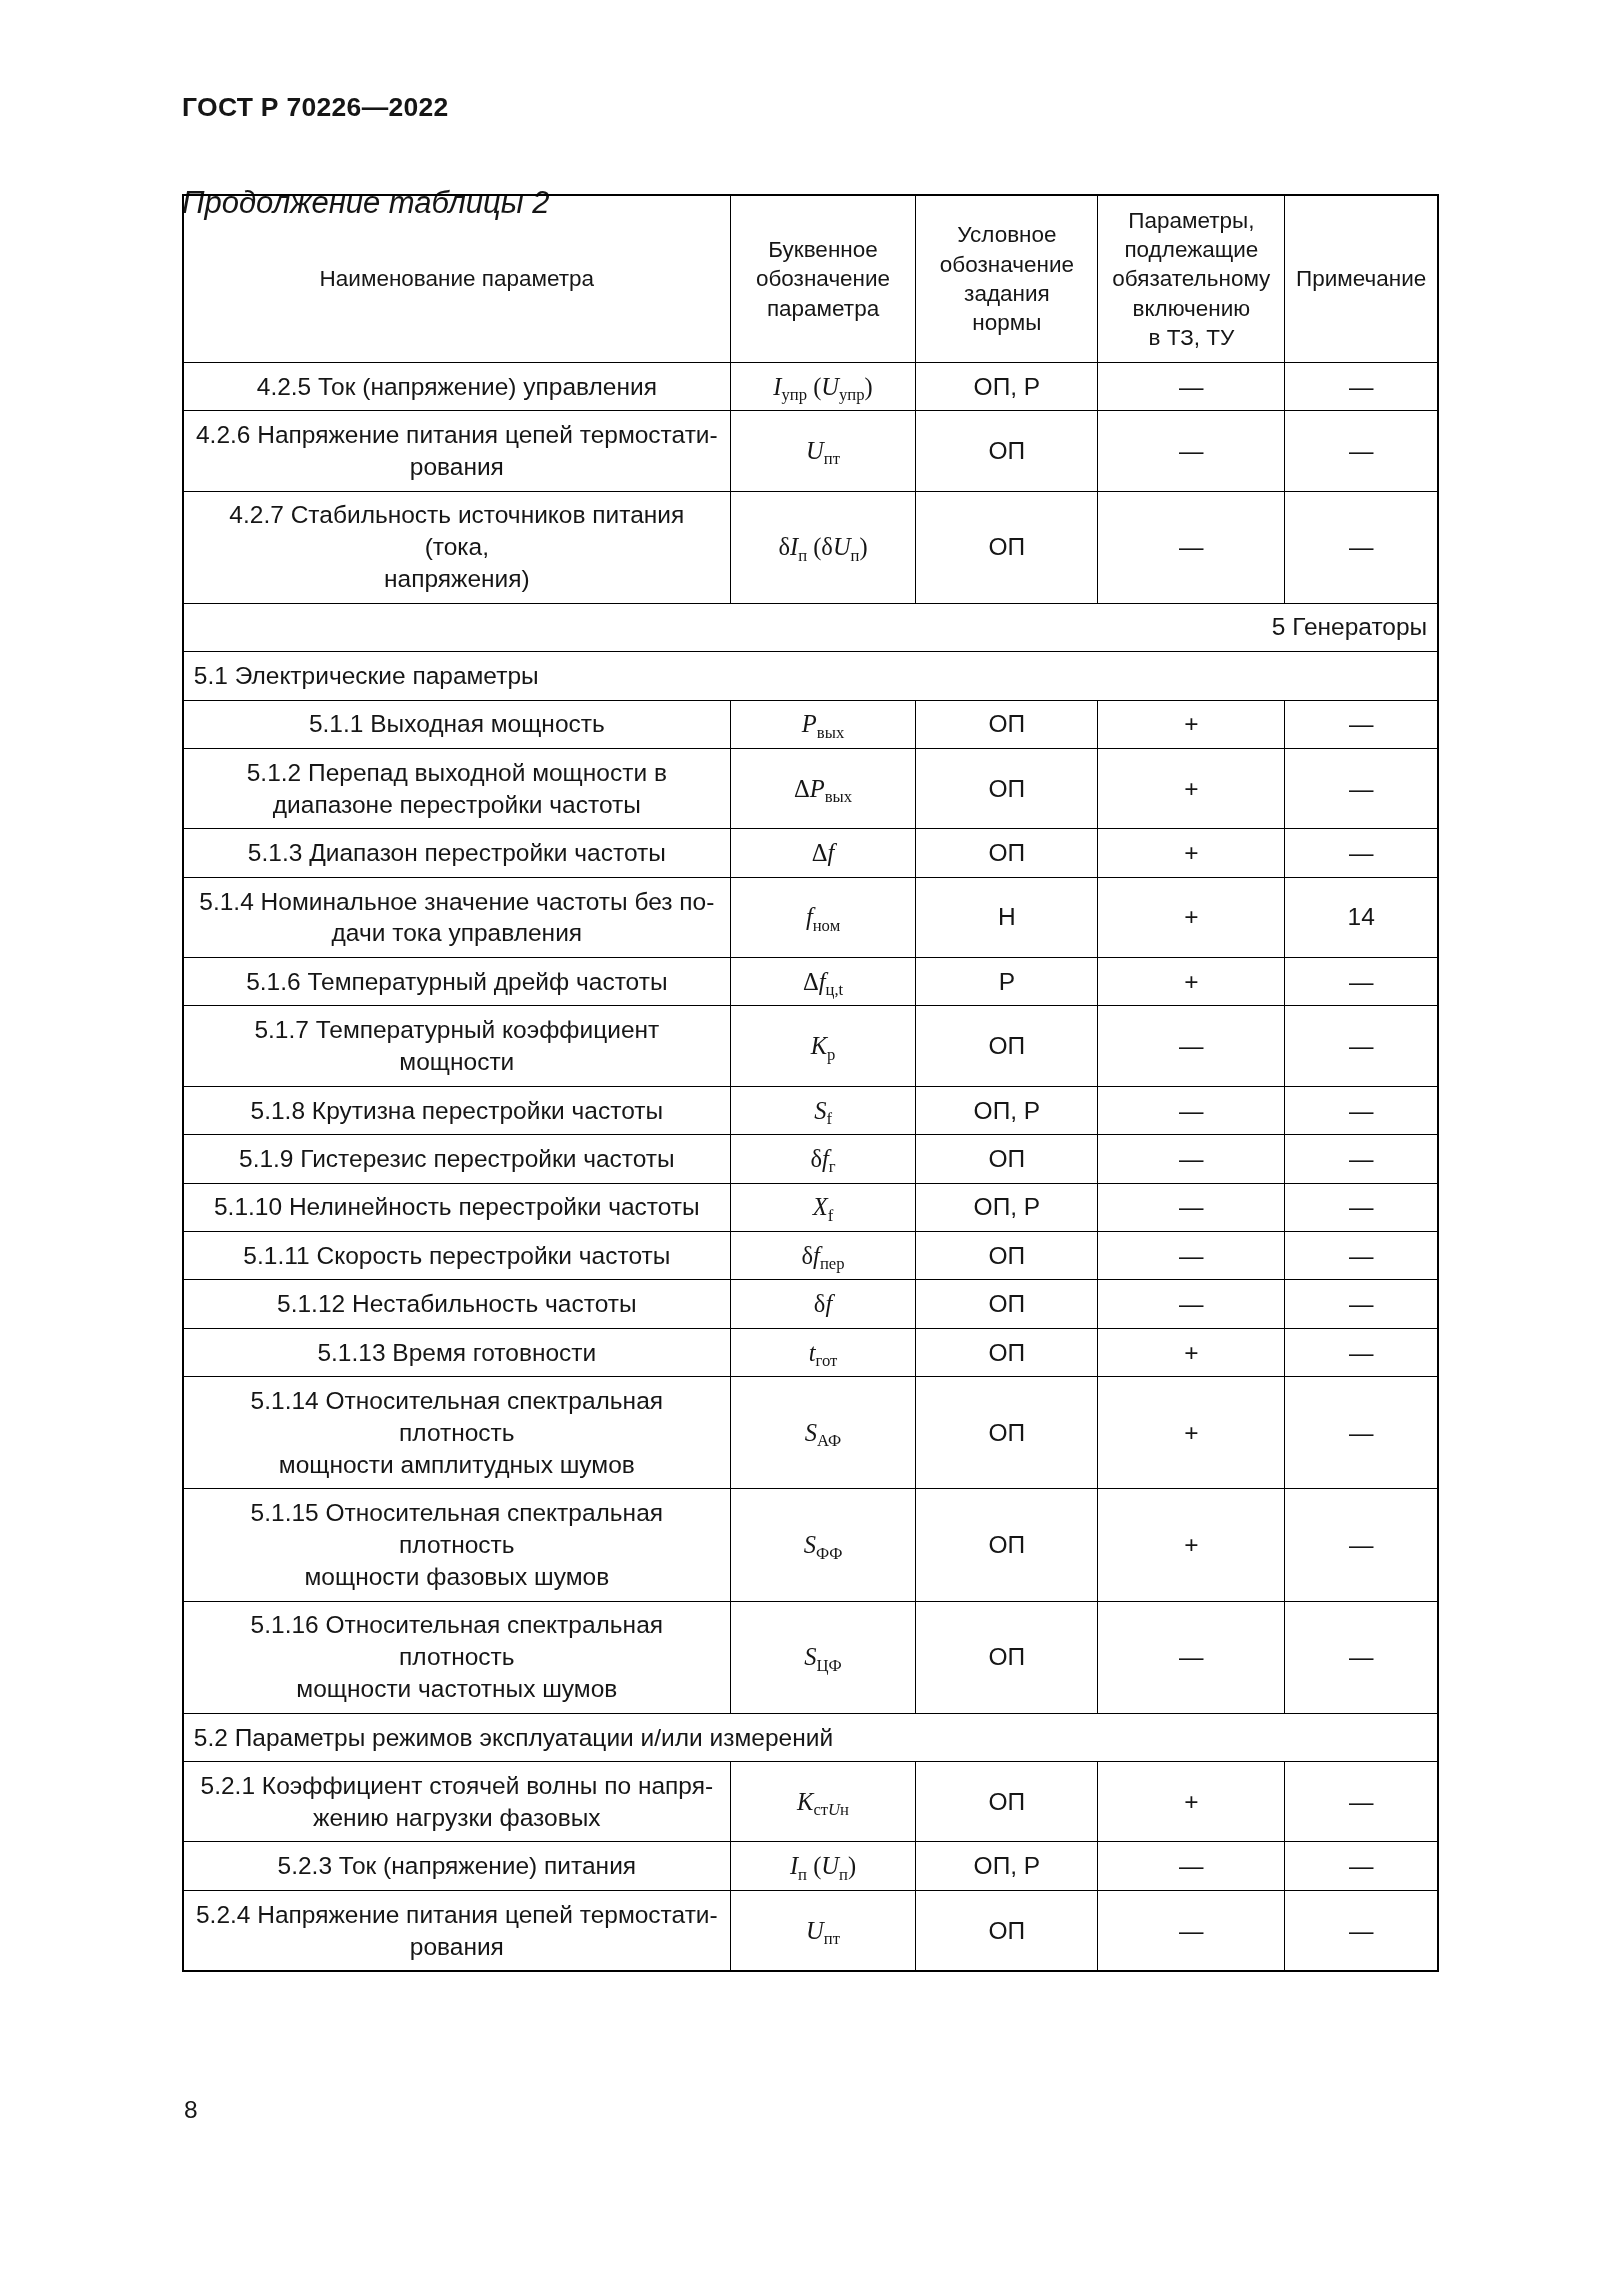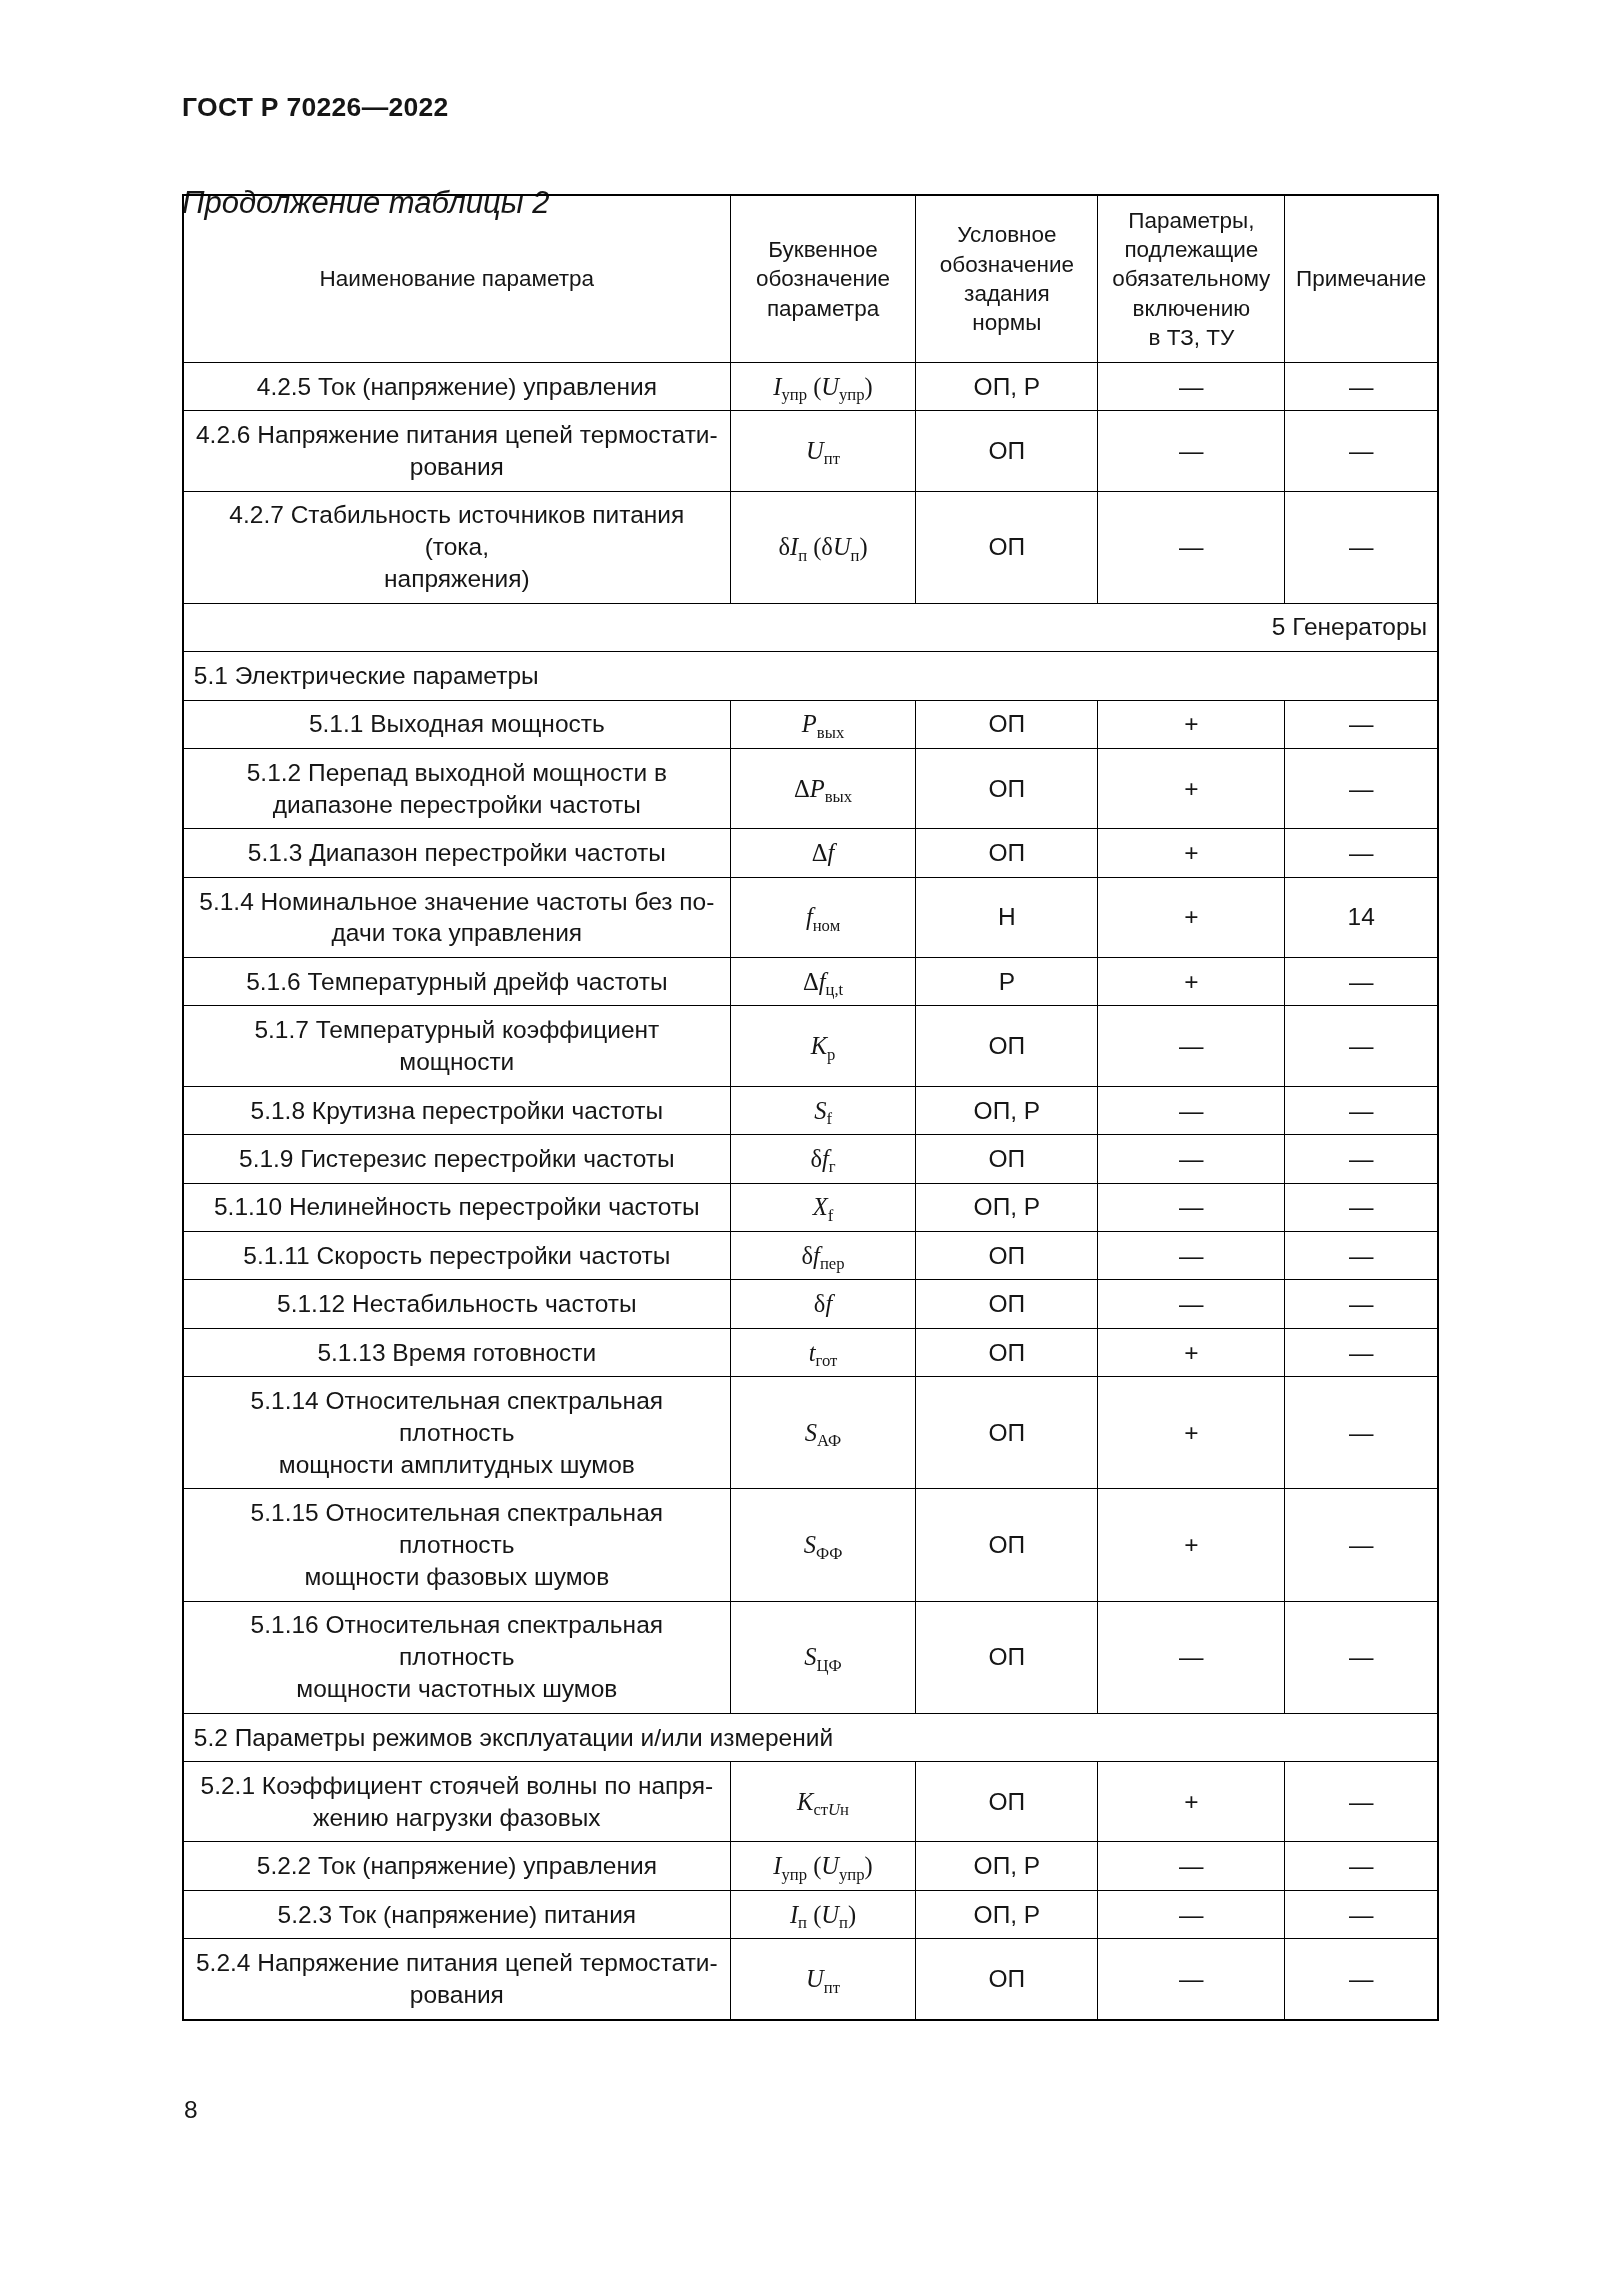--- a/index.html
+++ b/index.html
@@ -271,27 +271,20 @@
         </tr>
         <tr>
           <td class="name">5.2.1 Коэффициент стоячей волны по напря-
 жению нагрузки фазовых</td>
           <td class="symbol"><i>K</i><sub>ст<i>U</i>н</sub></td>
           <td class="center">ОП</td>
           <td class="center">+</td>
           <td class="center">—</td>
         </tr>
         <tr>
-          <td class="name">5.2.2 Ток (напряжение) управления</td>
-          <td class="symbol"><i>I</i><sub>упр</sub> (<i>U</i><sub>упр</sub>)</td>
-          <td class="center">ОП, Р</td>
-          <td class="center">—</td>
-          <td class="center">—</td>
-        </tr>
-        <tr>
           <td class="name">5.2.3 Ток (напряжение) питания</td>
           <td class="symbol"><i>I</i><sub>п</sub> (<i>U</i><sub>п</sub>)</td>
           <td class="center">ОП, Р</td>
           <td class="center">—</td>
           <td class="center">—</td>
         </tr>
         <tr>
           <td class="name">5.2.4 Напряжение питания цепей термостати-
 рования</td>
           <td class="symbol"><i>U</i><sub>пт</sub></td>

